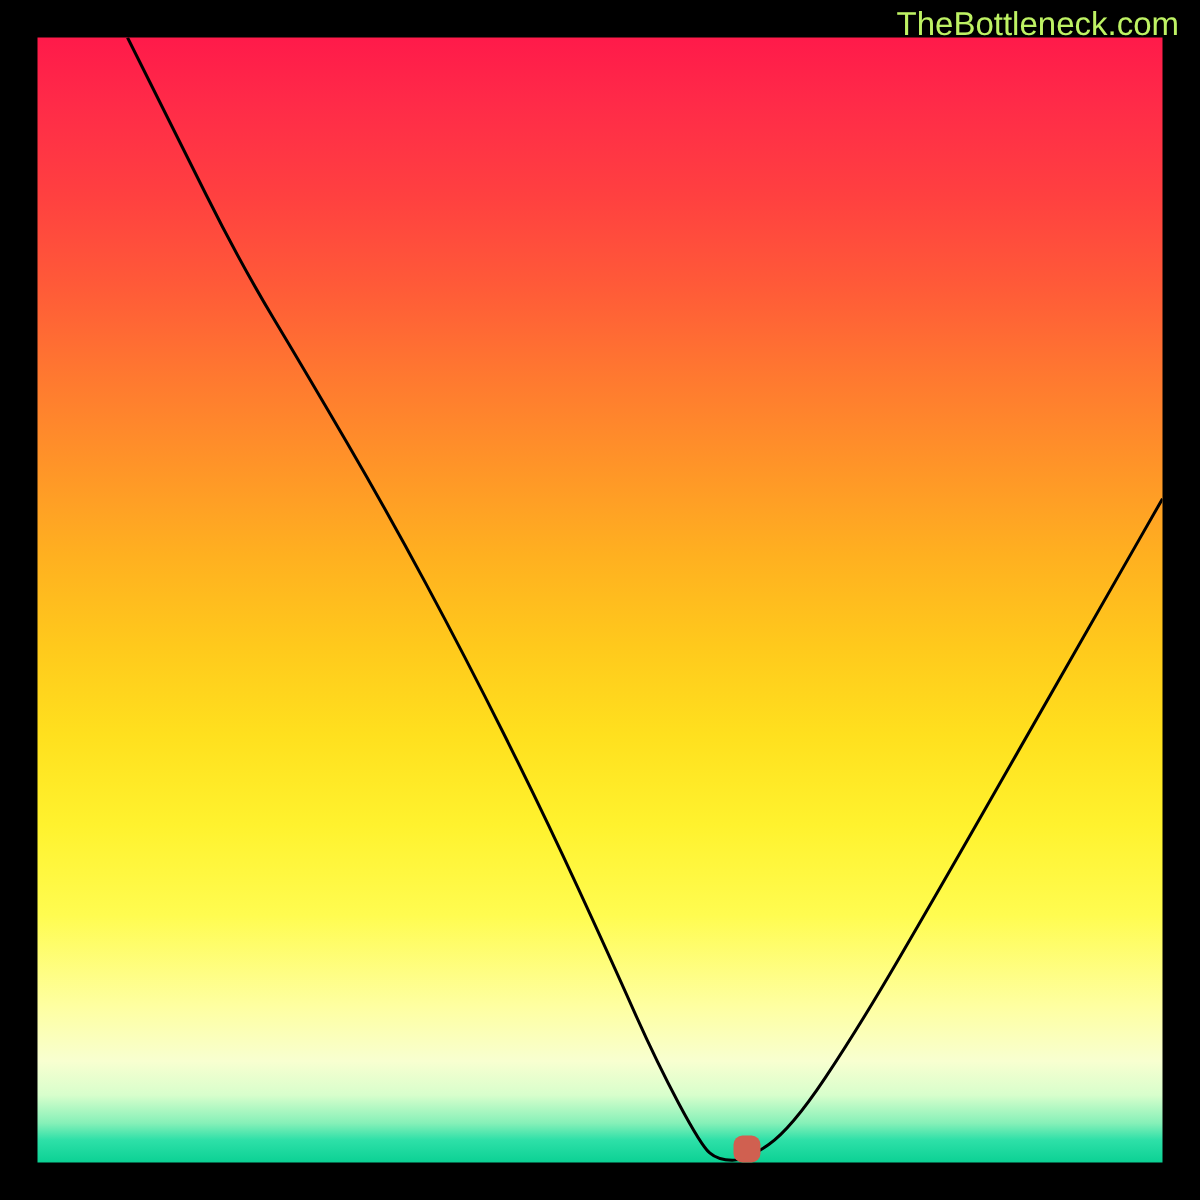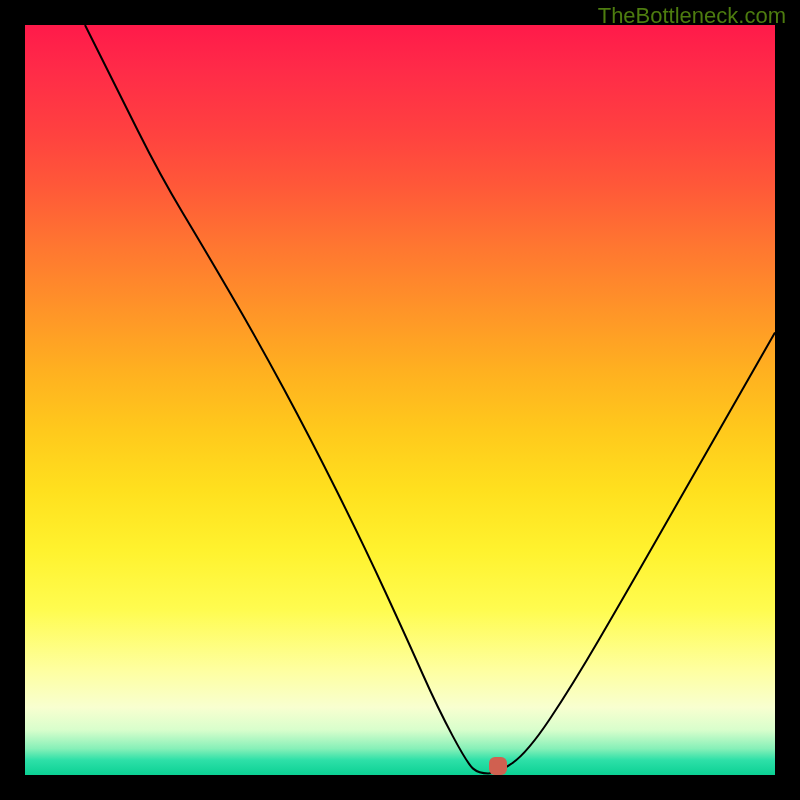--- a/index.html
+++ b/index.html
@@ -8,21 +8,21 @@
     height: 800px;
     background: #000;
     position: relative;
     overflow: hidden;
     font-family: Arial, sans-serif;
   }
   .attribution {
     position: absolute;
     top: 3px;
     right: 14px;
-    color: #4d7c0f;
+    color: #bef264;
     font-size: 22px;
     font-weight: 500;
     z-index: 10;
   }
   .plot-area {
     position: absolute;
     left: 25px;
     top: 25px;
     width: 750px;
     height: 750px;

